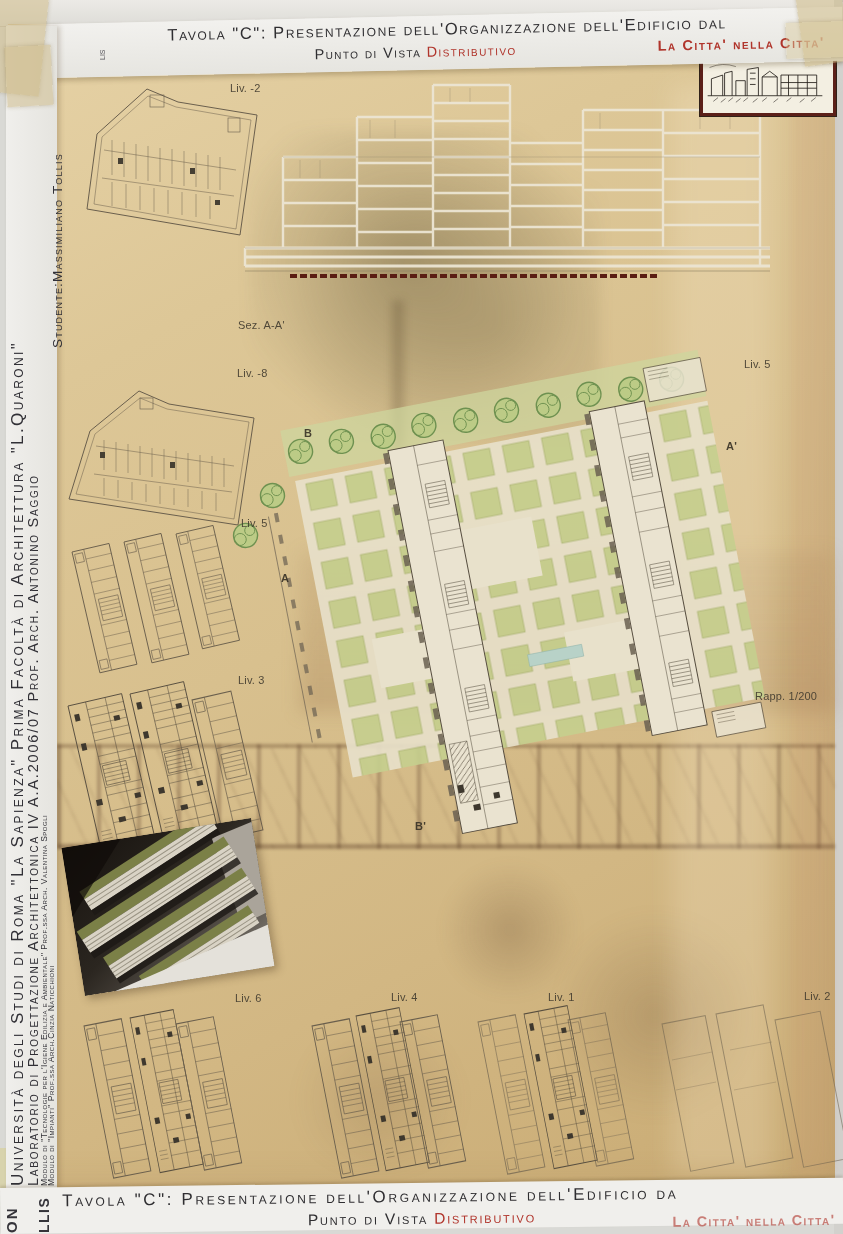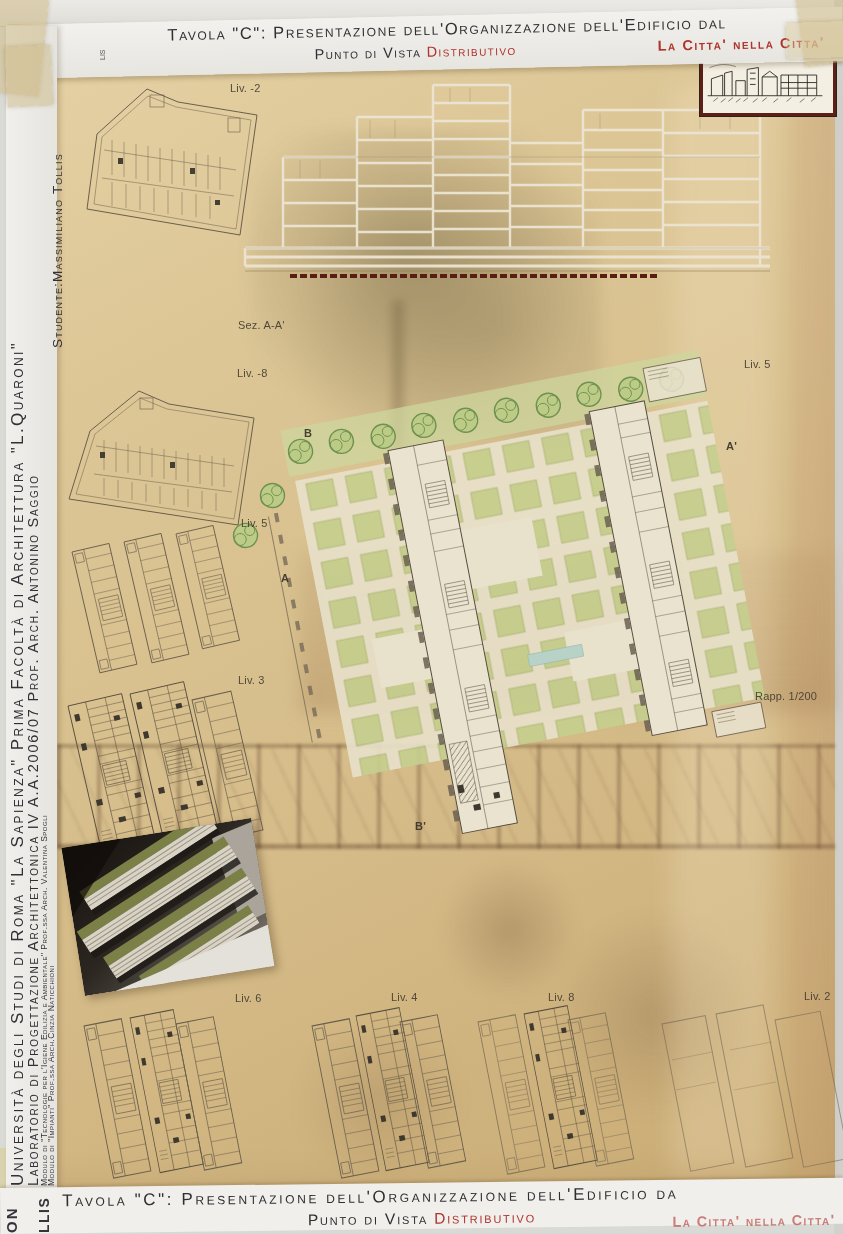--- a/index.html
+++ b/index.html
@@ -353,21 +353,21 @@
 
   <span class="lbl" style="left:230px;top:82px">Liv. -2</span>
   <span class="lbl" style="left:238px;top:319px">Sez. A-A'</span>
   <span class="lbl" style="left:237px;top:367px">Liv. -8</span>
   <span class="lbl" style="left:744px;top:358px">Liv. 5</span>
   <span class="lbl" style="left:241px;top:517px">Liv. 5</span>
   <span class="lbl" style="left:238px;top:674px">Liv. 3</span>
   <span class="lbl" style="left:755px;top:690px">Rapp. 1/200</span>
   <span class="lbl" style="left:235px;top:992px">Liv. 6</span>
   <span class="lbl" style="left:391px;top:991px">Liv. 4</span>
-  <span class="lbl" style="left:548px;top:991px">Liv. 8</span>
+  <span class="lbl" style="left:548px;top:991px">Liv. 1</span>
   <span class="lbl" style="left:804px;top:990px">Liv. 2</span>
   <span class="lbl mk" style="left:304px;top:427px">B</span>
   <span class="lbl mk" style="left:281px;top:572px">A</span>
   <span class="lbl mk" style="left:726px;top:440px">A'</span>
   <span class="lbl mk" style="left:415px;top:820px">B'</span>
 
   <div class="hstrip">
     <div class="ht1">Tavola "C": Presentazione dell'Organizzazione dell'Edificio dal</div>
     <div class="ht2">
       <span>Punto di Vista </span><span class="red">Distributivo</span>

